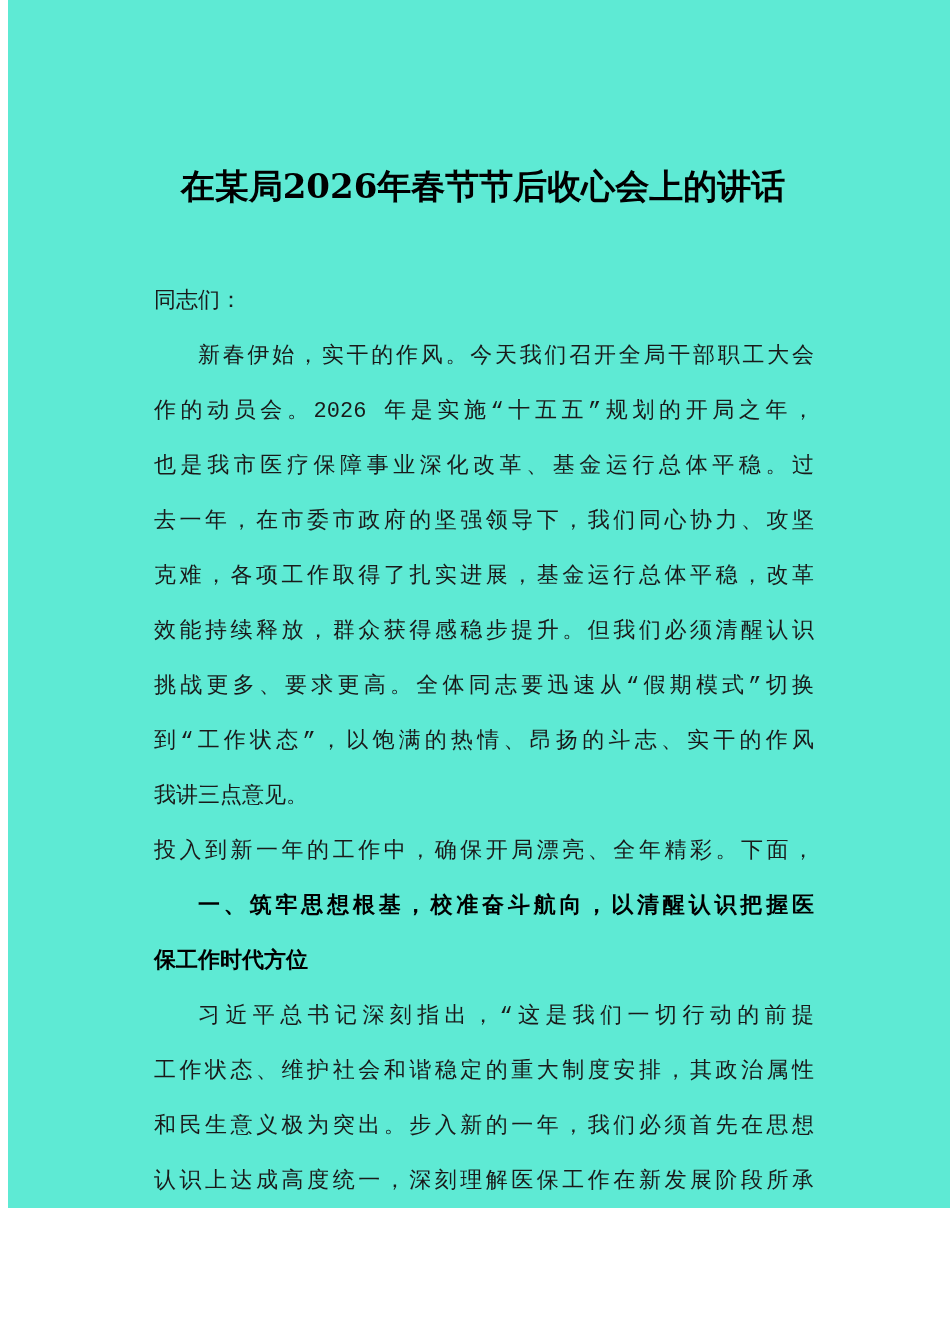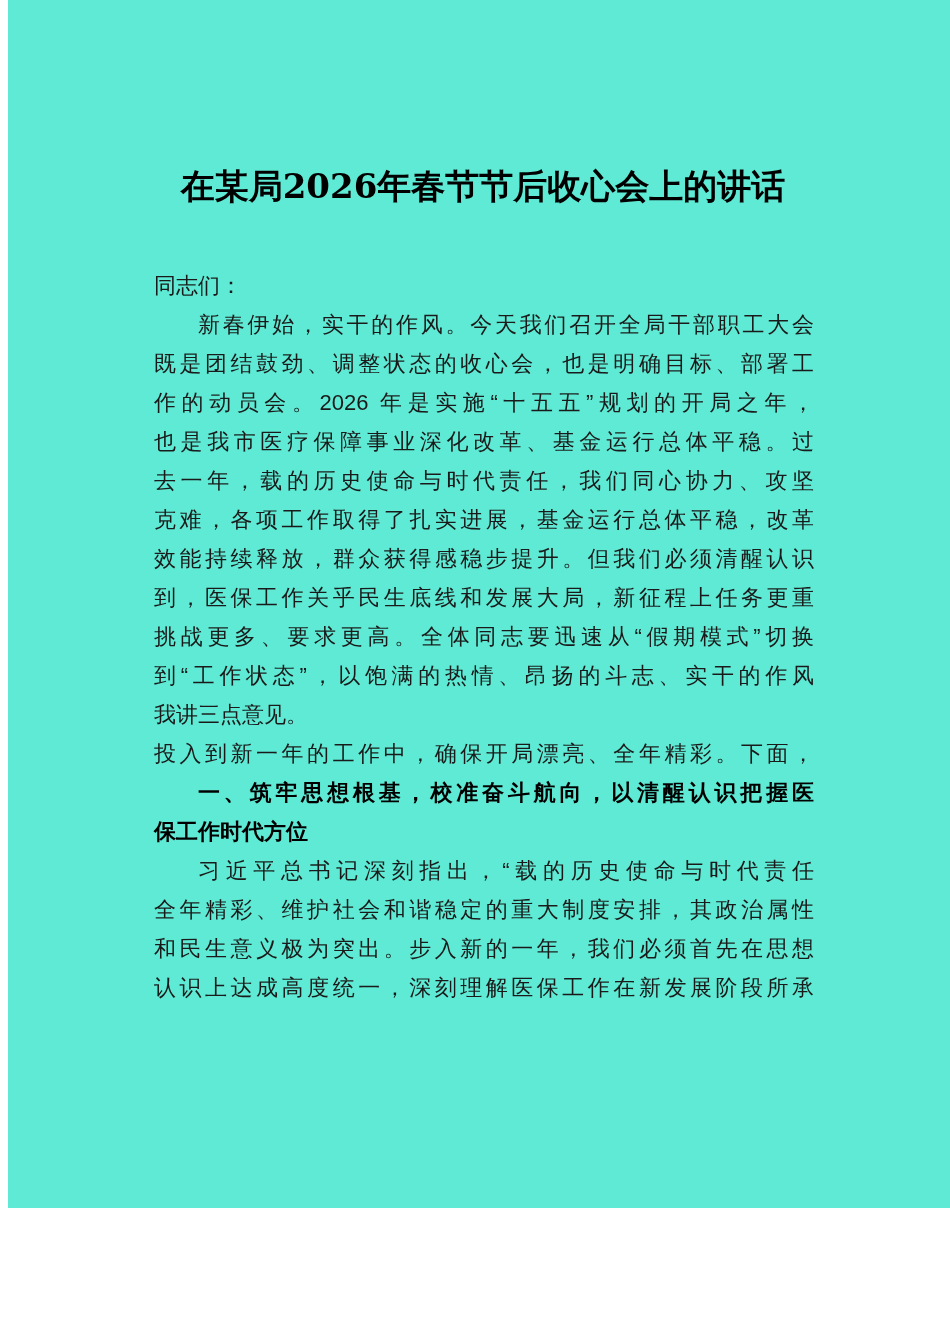--- a/index.html
+++ b/index.html
@@ -37,26 +37,27 @@
     .body {
       position: absolute;
       left: 146px;
       top: 266px;
       width: 660px;
     }
     .line {
       display: block;
       height: 39px;
       line-height: 39px;
-      font-family: Liberation Sans, sans-serif;
+      font-family: Liberation Mono, monospace;
       font-size: 22px;
       white-space: nowrap;
       text-align: justify;
       text-align-last: justify;
       color: #1a1a1a;
+      margin-top: 16px;
     }
     .line.last {
       text-align-last: left;
     }
     .line.indent {
       padding-left: 44px;
     }
     .line.heading {
       font-weight: bold;
       color: #000000;
@@ -69,38 +70,36 @@
 <body>
 
 <div class="page">
   <div class="title">在某局2026年春节节后收心会上的讲话</div>
 
   <div class="body">
     <div class="line salutation">同志们：</div>
 
     <div>
       <div class="line indent">新春伊始，实干的作风。今天我们召开全局干部职工大会</div>
-      <div class="line">既是团结鼓劲、调整状态的收心会，也是明确目标、部署工</div>
       <div class="line">作的动员会。2026 年是实施“十五五”规划的开局之年，</div>
       <div class="line">也是我市医疗保障事业深化改革、基金运行总体平稳。过</div>
-      <div class="line">去一年，载的历史使命与时代责任，我们同心协力、攻坚</div>
+      <div class="line">去一年，在市委市政府的坚强领导下，我们同心协力、攻坚</div>
       <div class="line">克难，各项工作取得了扎实进展，基金运行总体平稳，改革</div>
       <div class="line">效能持续释放，群众获得感稳步提升。但我们必须清醒认识</div>
-      <div class="line">到，医保工作关乎民生底线和发展大局，新征程上任务更重</div>
       <div class="line">挑战更多、要求更高。全体同志要迅速从“假期模式”切换</div>
       <div class="line">到“工作状态”，以饱满的热情、昂扬的斗志、实干的作风</div>
       <div class="line last">我讲三点意见。</div>
       <div class="line">投入到新一年的工作中，确保开局漂亮、全年精彩。下面，</div>
     </div>
 
     <div>
       <div class="line indent heading">一、筑牢思想根基，校准奋斗航向，以清醒认识把握医</div>
       <div class="line heading last">保工作时代方位</div>
     </div>
 
     <div>
-      <div class="line indent">习近平总书记深刻指出，“载的历史使命与时代责任</div>
-      <div class="line">全年精彩、维护社会和谐稳定的重大制度安排，其政治属性</div>
+      <div class="line indent">习近平总书记深刻指出，“这是我们一切行动的前提</div>
+      <div class="line">工作状态、维护社会和谐稳定的重大制度安排，其政治属性</div>
       <div class="line">和民生意义极为突出。步入新的一年，我们必须首先在思想</div>
       <div class="line">认识上达成高度统一，深刻理解医保工作在新发展阶段所承</div>
     </div>
   </div>
 </div>
 
 </body></html>

